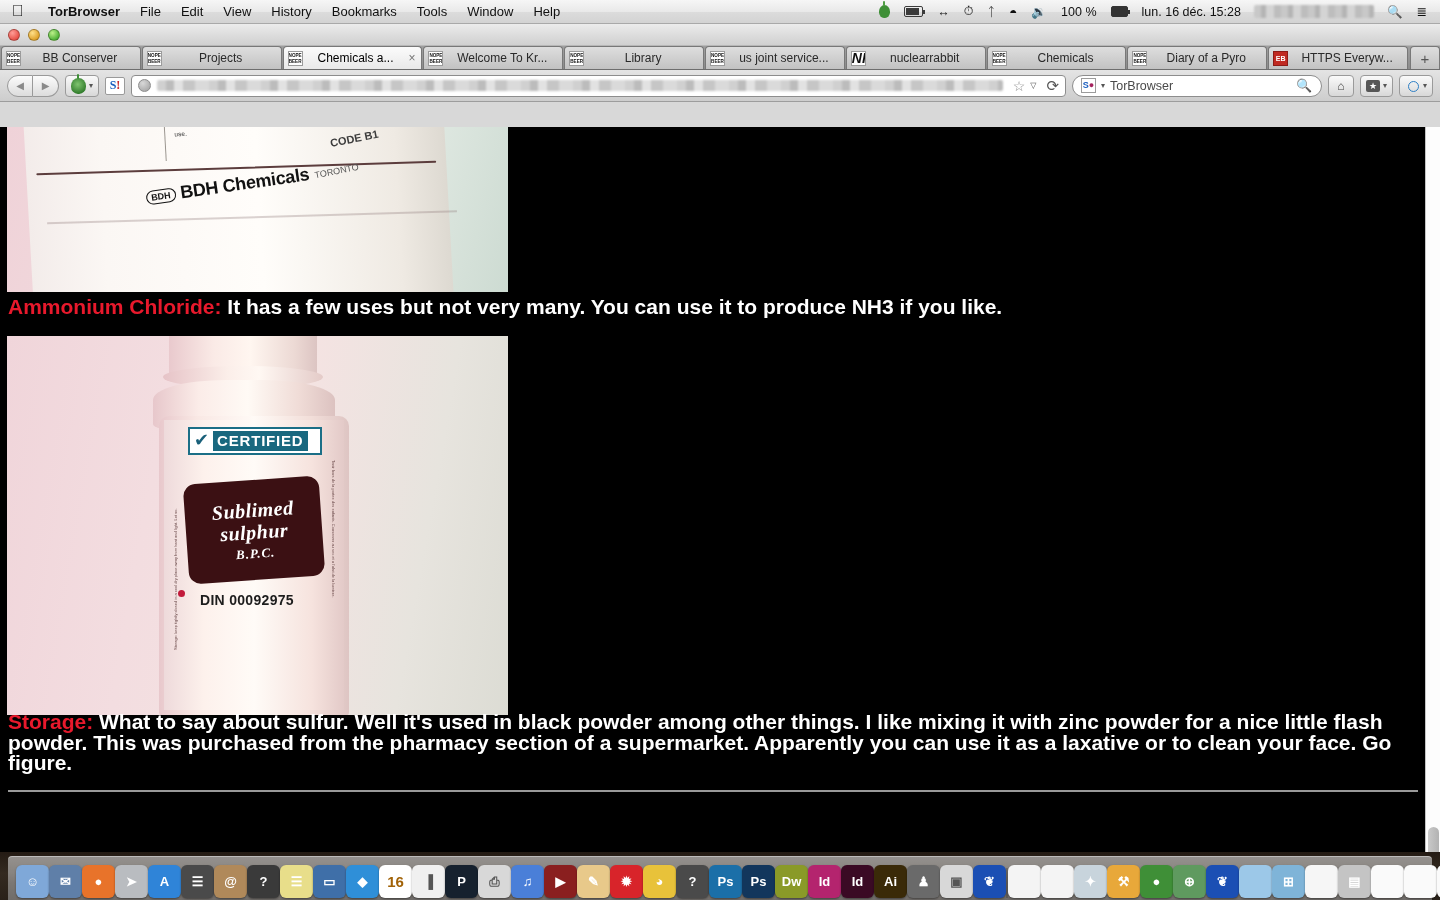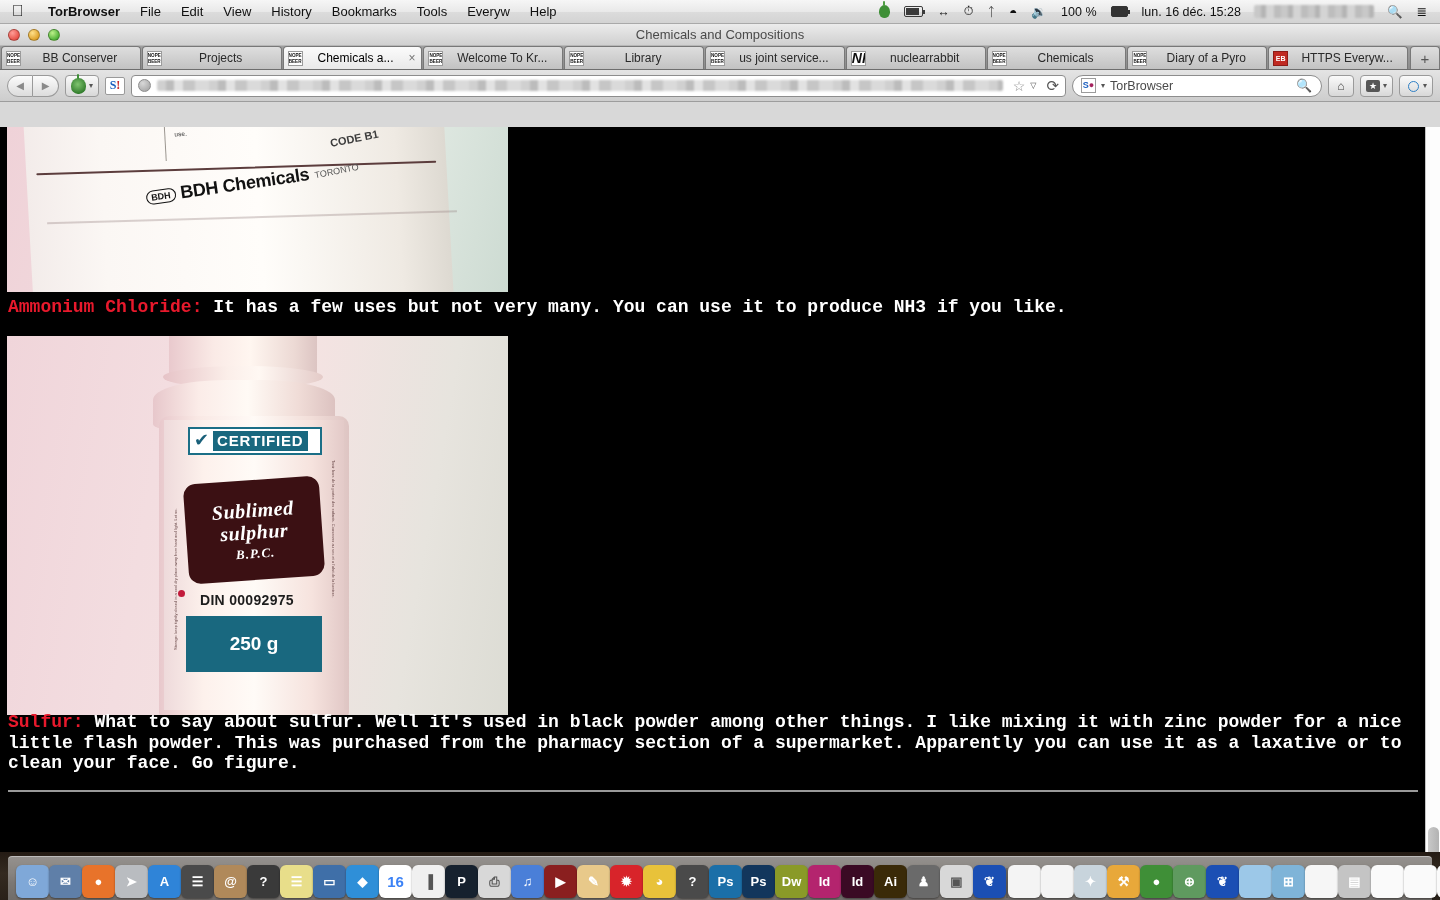--- a/index.html
+++ b/index.html
@@ -321,22 +321,22 @@
   .sidetext-r {
     position: absolute; right: 8px; top: 40px; width: 14px; height: 210px;
     font-size: 4px; color: #6b4a4a; writing-mode: vertical-rl;
     line-height: 5px; overflow: hidden;
   }
   .reddot { position: absolute; left: 14px; top: 170px; width: 7px; height: 7px; border-radius: 50%; background: #c21a3b; }
 
   
   .caption {
     position: absolute; left: 8px; right: 22px;
-    font-family: Liberation Mono, monospace;
-    font-weight: bold; font-size: 18px; line-height: 20.5px; color: #ffffff;
+    font-family: Liberation Sans, sans-serif;
+    font-weight: bold; font-size: 21px; line-height: 20.5px; color: #ffffff;
   }
   .caption .chem { color: #e8192c; }
   #cap1 { top: 170px; }
   #cap2 { top: 585px; }
   .hrule {
     position: absolute; left: 8px; width: 1410px; top: 663px; height: 2px;
     background: #9a9a9a;
   }
   .hand-cursor {
     position: absolute; left: 698px; top: 718px;
@@ -383,21 +383,21 @@
 
 <div class="menubar">
   <span class="apple"></span>
   <span class="mitem bold">TorBrowser</span>
   <span class="mitem">File</span>
   <span class="mitem">Edit</span>
   <span class="mitem">View</span>
   <span class="mitem">History</span>
   <span class="mitem">Bookmarks</span>
   <span class="mitem">Tools</span>
-  <span class="mitem">Everyw</span>
+  <span class="mitem">Window</span>
   <span class="mitem">Help</span>
 
   <span class="right">
     <span class="ic">
         <span class="onion-small"></span>
       </span>
     <span class="ic">
         <span class="batt-ic">
           <i></i>
         </span>
@@ -419,21 +419,20 @@
 </div>
 
 <div class="win">
 
   <div class="titlebar">
     <span class="traffic">
       <span class="tl red"></span>
       <span class="tl yellow"></span>
       <span class="tl green"></span>
     </span>
-    <span class="wtitle">Chemicals and Compositions</span>
   </div>
 
   <div class="tabstrip">
     <div class="tab">
       <span class="favicon">NOPE BEER</span>
       <span class="tlabel">BB Conserver</span>
     </div>
     <div class="tab">
       <span class="favicon">NOPE BEER</span>
       <span class="tlabel">Projects</span>
@@ -548,28 +547,25 @@
         <div class="certbox">
           <span class="certcheck">✔</span>
           <span class="certtext">CERTIFIED</span>
         </div>
         <div class="maroon">
           <span class="l1">Sublimed</span>
           <span class="l2">sulphur</span>
           <span class="l3">B.P.C.</span>
         </div>
         <div class="din">DIN 00092975</div>
-        <div class="gbox">
-          <span>250 g</span>
-        </div>
       </div>
     </div>
 
     <div class="caption" id="cap2">
-      <span class="chem">Sulfur:</span><span> What to say about sulfur. Well it's used in black powder among other things. I like mixing it with zinc powder for a nice little flash powder. This was purchased from the pharmacy section of a supermarket. Apparently you can use it as a laxative or to clean your face. Go figure.</span>
+      <span class="chem">Storage:</span><span> What to say about sulfur. Well it's used in black powder among other things. I like mixing it with zinc powder for a nice little flash powder. This was purchased from the pharmacy section of a supermarket. Apparently you can use it as a laxative or to clean your face. Go figure.</span>
     </div>
 
     <div class="hrule"></div>
     <div class="hand-cursor">☚</div>
 
     <div class="scrollv">
       <div class="thumb"></div>
     </div>
   </div>
 </div>
@@ -604,21 +600,21 @@
       <div class="dicon" style="background: rgb(232, 222, 138);">
         <span>☰</span>
       </div>
       <div class="dicon" style="background: rgb(63, 111, 168);">
         <span>▭</span>
       </div>
       <div class="dicon" style="background: rgb(47, 143, 216);">
         <span>◆</span>
       </div>
       <div class="dicon" style="background: rgb(255, 255, 255);">
-        <span style="color: #3b82f6; font-size: 15px;">16</span>
+        <span style="color: #a16207; font-size: 15px;">16</span>
       </div>
       <div class="dicon" style="background: rgb(240, 240, 240);">
         <span style="color: rgb(85, 85, 85);">▐</span>
       </div>
       <div class="dicon" style="background: rgb(22, 33, 46);">
         <span>P</span>
       </div>
       <div class="dicon" style="background: rgb(216, 216, 216);">
         <span style="color: rgb(85, 85, 85);">⎙</span>
       </div>

